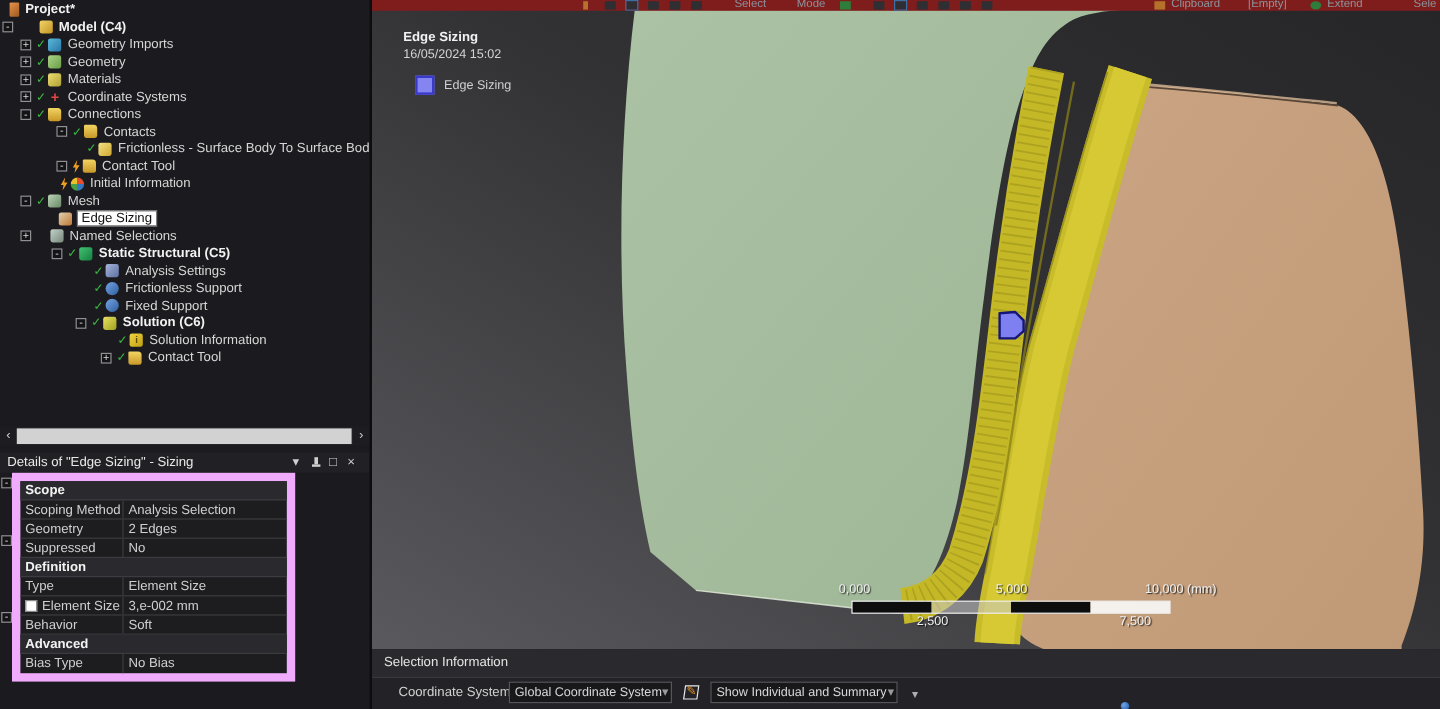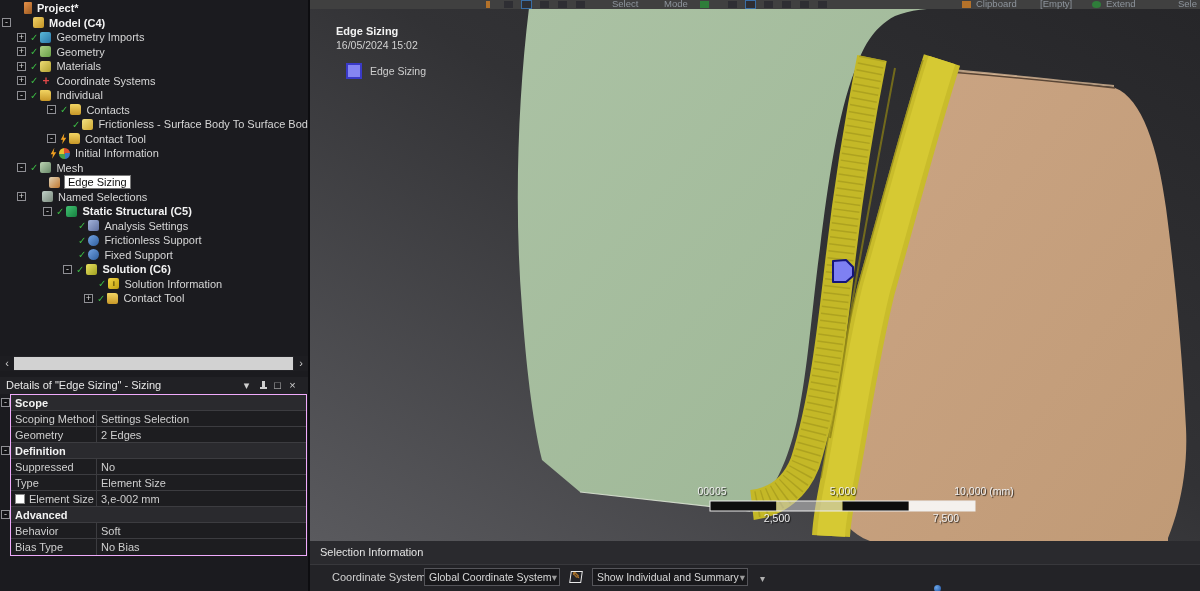--- a/index.html
+++ b/index.html
@@ -1,21 +1,21 @@
 <!DOCTYPE html>
 <html><head>
 <meta charset="utf-8">
 <style>
   * { margin:0; padding:0; box-sizing:border-box; }
   html,body { width:1200px; height:591px; overflow:hidden; background:#161619;
     font-family:"Liberation Sans", sans-serif; -webkit-font-smoothing:antialiased; }
   .abs { position:absolute; }
 
   
-  #toolbar-sliver { left:310px; top:0; width:890px; height:9px; background:#404040;
+  #toolbar-sliver { left:310px; top:0; width:890px; height:9px; background:#7f1d1d;
     overflow:hidden; z-index:5; }
   .tb-frag { position:absolute; top:-2px; font-size:9.5px; color:#8d949c; white-space:nowrap; }
   .tb-box { position:absolute; top:1px; width:9px; height:7px; background:#2e2e33; }
   .tb-box.blue { outline:1px solid #3a6ea5; }
   .tb-box.orange { background:#b4722a; width:4px; }
   .tb-box.green { background:#2f7d3a; }
 
   
   #left-panel { left:0; top:0; width:310px; height:591px; background:#1b1b1f; z-index:6; }
   #panel-divider { left:308px; top:0; width:2px; height:591px; background:#0d0d10; z-index:7; }
@@ -67,21 +67,21 @@
   
   #details-header { left:0; top:377px; width:308px; height:17px; background:#212125;
     color:#e8e8e8; font-size:11px; line-height:17px; }
   #details-title { position:absolute; left:6px; top:0; }
   .hdr-icon { position:absolute; top:0; width:13px; text-align:center; color:#cfcfcf;
     font-size:11px; line-height:17px; }
   .pin { position:absolute; top:4px; width:9px; height:11px; }
   .pin::before { content:""; position:absolute; left:3px; top:0; width:3px; height:6px; background:#cfcfcf; }
   .pin::after { content:""; position:absolute; left:1px; top:6px; width:7px; height:2px; background:#cfcfcf; }
 
-  #details-table { left:10px; top:394px; width:297px; border:1px solid #f0abfc; background:#1d1d20; }
+  #details-table { left:10px; top:394px; width:236px; border:7px solid #f0abfc; background:#1d1d20; }
   .drow { display:flex; height:16px; font-size:11px; border-bottom:1px solid #3c3c40;
     color:#cfcfcf; align-items:center; }
   .drow:last-child { border-bottom:none;align-items:center; }
   .drow.header { background:#2a2a2e; color:#f2f2f2; font-weight:bold; }
   .drow.header .dlabel { border-right:none; }
   .dlabel { width:86px; flex:none; padding-left:4px; height:100%; display:flex;
     align-items:center; border-right:1px solid #3c3c40; overflow:hidden; }
   .dvalue { flex:1; padding-left:4px; overflow:hidden; }
   .dcheck { flex:none; width:10px; height:10px; background:#ffffff; border:1px solid #8a8a8a;
     margin-right:4px; }
@@ -214,21 +214,21 @@
     </g>
   </svg>
 </div>
 
 <div class="abs" id="anno-title">Edge Sizing</div>
 <div class="abs" id="anno-time">16/05/2024 15:02</div>
 <div class="abs" id="legend">
   <div id="legend-swatch"></div>
   <div id="legend-label">Edge Sizing</div>
 </div>
-<span class="ruler-label" style="left:712px; top:485px">00005</span>
+<span class="ruler-label" style="left:712px; top:485px">0,000</span>
 <span class="ruler-label" style="left:843px; top:485px">5,000</span>
 <span class="ruler-label" style="left:984px; top:485px">10,000 (mm)</span>
 <span class="ruler-label" style="left:777px; top:512px">2,500</span>
 <span class="ruler-label" style="left:946px; top:512px">7,500</span>
 
 <div class="abs" id="selinfo">
   <div id="selinfo-row1">
     <span id="selinfo-title">Selection Information</span>
   </div>
   <div id="selinfo-row2">
@@ -246,21 +246,21 @@
       <span class="dd-arrow">▾</span>
     </div>
     <span id="dd-mini">▾</span>
   </div>
   <div id="status-globe"></div>
 </div>
 
 <div class="abs" id="left-panel">
   <div id="tree">
 
-    <div class="trow" style="padding-left:24px">
+    <div class="trow" style="padding-left:8px">
       <span class="ti ic-project"></span>
       <span class="bold">Project*</span>
     </div>
 
     <div class="trow" style="padding-left:2px">
       <span class="exp">-</span>
       <span class="gap" style="width:18px"></span>
       <span class="ti ic-model"></span>
       <span class="bold">Model (C4)</span>
     </div>
@@ -290,21 +290,21 @@
       <span class="exp">+</span>
       <span class="chk"></span>
       <span class="ti ic-csys"></span>
       <span>Coordinate Systems</span>
     </div>
 
     <div class="trow" style="padding-left:17px">
       <span class="exp">-</span>
       <span class="chk"></span>
       <span class="ti ic-folder"></span>
-      <span>Individual</span>
+      <span>Connections</span>
     </div>
 
     <div class="trow" style="padding-left:47px">
       <span class="exp">-</span>
       <span class="chk"></span>
       <span class="ti ic-folder"></span>
       <span>Contacts</span>
     </div>
 
     <div class="trow" style="padding-left:72px">
@@ -410,50 +410,50 @@
   <span class="gutter-exp" style="top:398px">-</span>
   <span class="gutter-exp" style="top:446px">-</span>
   <span class="gutter-exp" style="top:510px">-</span>
 
   <div class="abs" id="details-table">
     <div class="drow header">
       <div class="dlabel">Scope</div>
     </div>
     <div class="drow">
       <div class="dlabel">Scoping Method</div>
-      <div class="dvalue">Settings Selection</div>
+      <div class="dvalue">Analysis Selection</div>
     </div>
     <div class="drow">
       <div class="dlabel">Geometry</div>
       <div class="dvalue">2 Edges</div>
     </div>
+    <div class="drow">
+      <div class="dlabel">Suppressed</div>
+      <div class="dvalue">No</div>
+    </div>
     <div class="drow header">
       <div class="dlabel">Definition</div>
-    </div>
-    <div class="drow">
-      <div class="dlabel">Suppressed</div>
-      <div class="dvalue">No</div>
     </div>
     <div class="drow">
       <div class="dlabel">Type</div>
       <div class="dvalue">Element Size</div>
     </div>
     <div class="drow">
       <div class="dlabel">
         <span class="dcheck"></span>
         <span>Element Size</span>
       </div>
       <div class="dvalue">3,e-002 mm</div>
     </div>
+    <div class="drow">
+      <div class="dlabel">Behavior</div>
+      <div class="dvalue">Soft</div>
+    </div>
     <div class="drow header">
       <div class="dlabel">Advanced</div>
     </div>
     <div class="drow">
-      <div class="dlabel">Behavior</div>
-      <div class="dvalue">Soft</div>
-    </div>
-    <div class="drow">
       <div class="dlabel">Bias Type</div>
       <div class="dvalue">No Bias</div>
     </div>
   </div>
 </div>
 <div class="abs" id="panel-divider"></div>
 
 </body></html>

